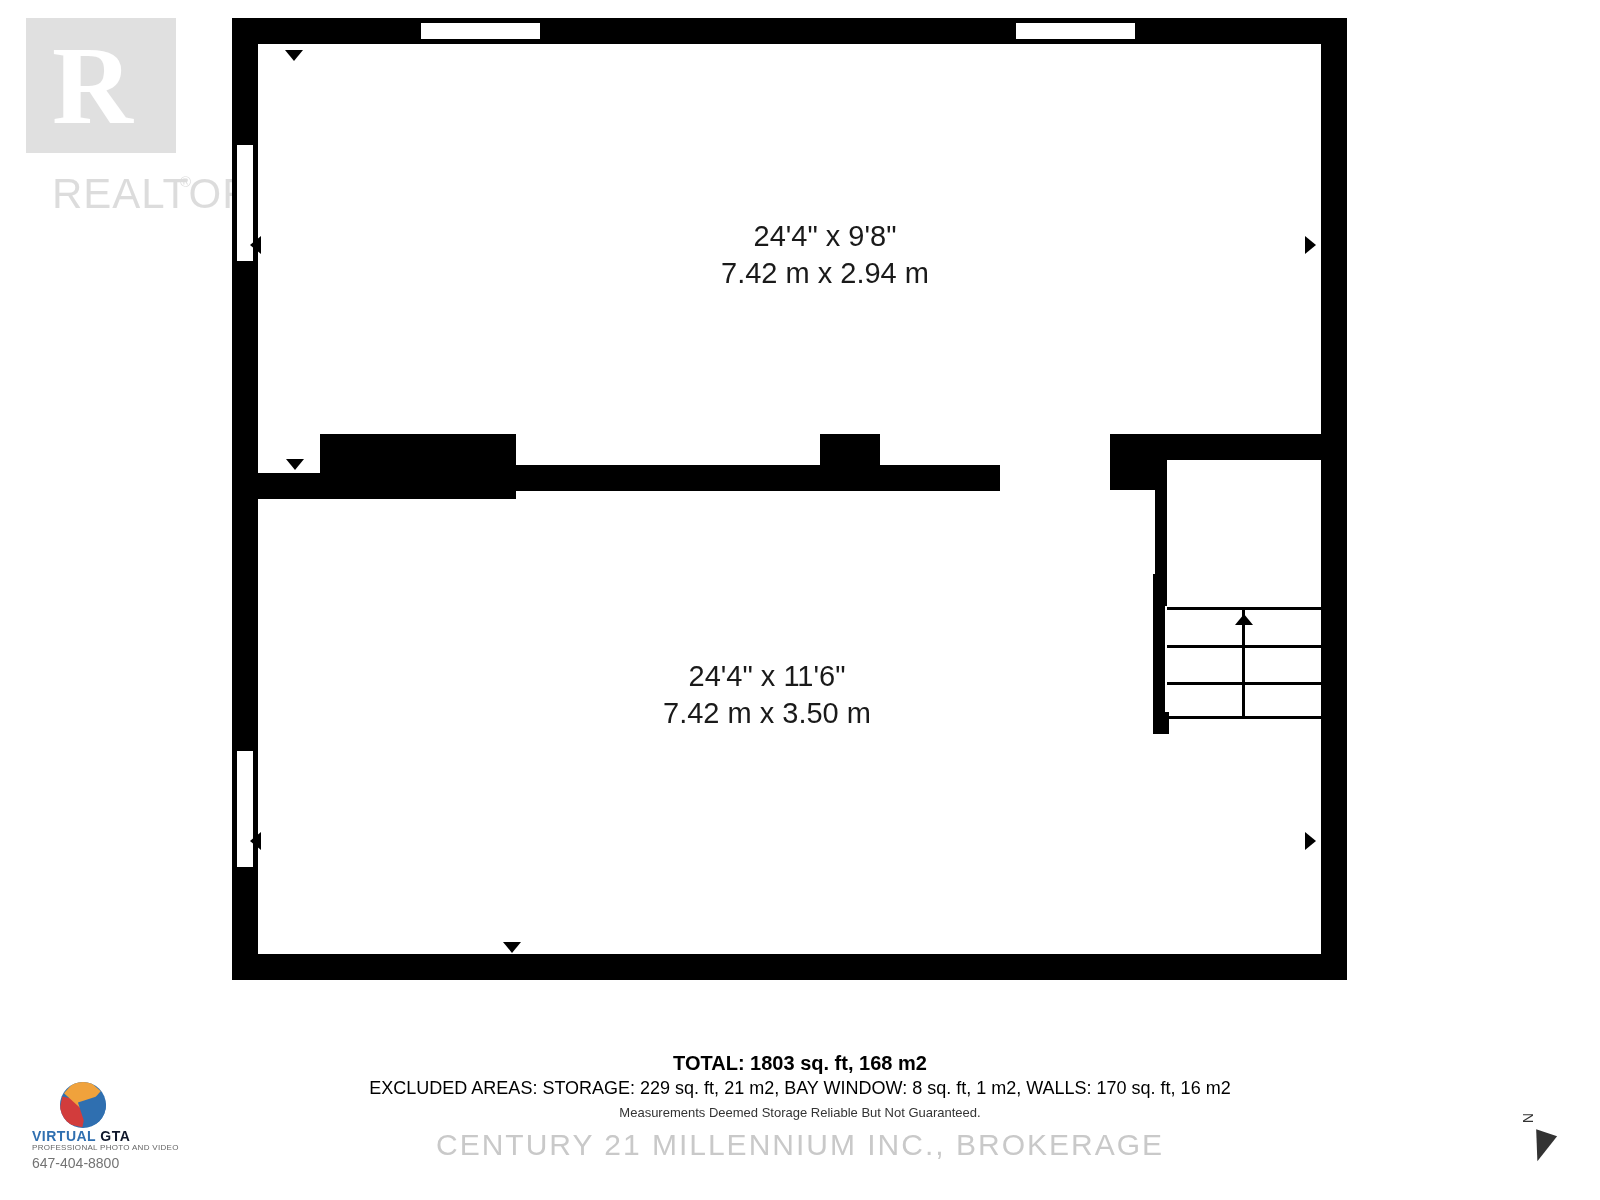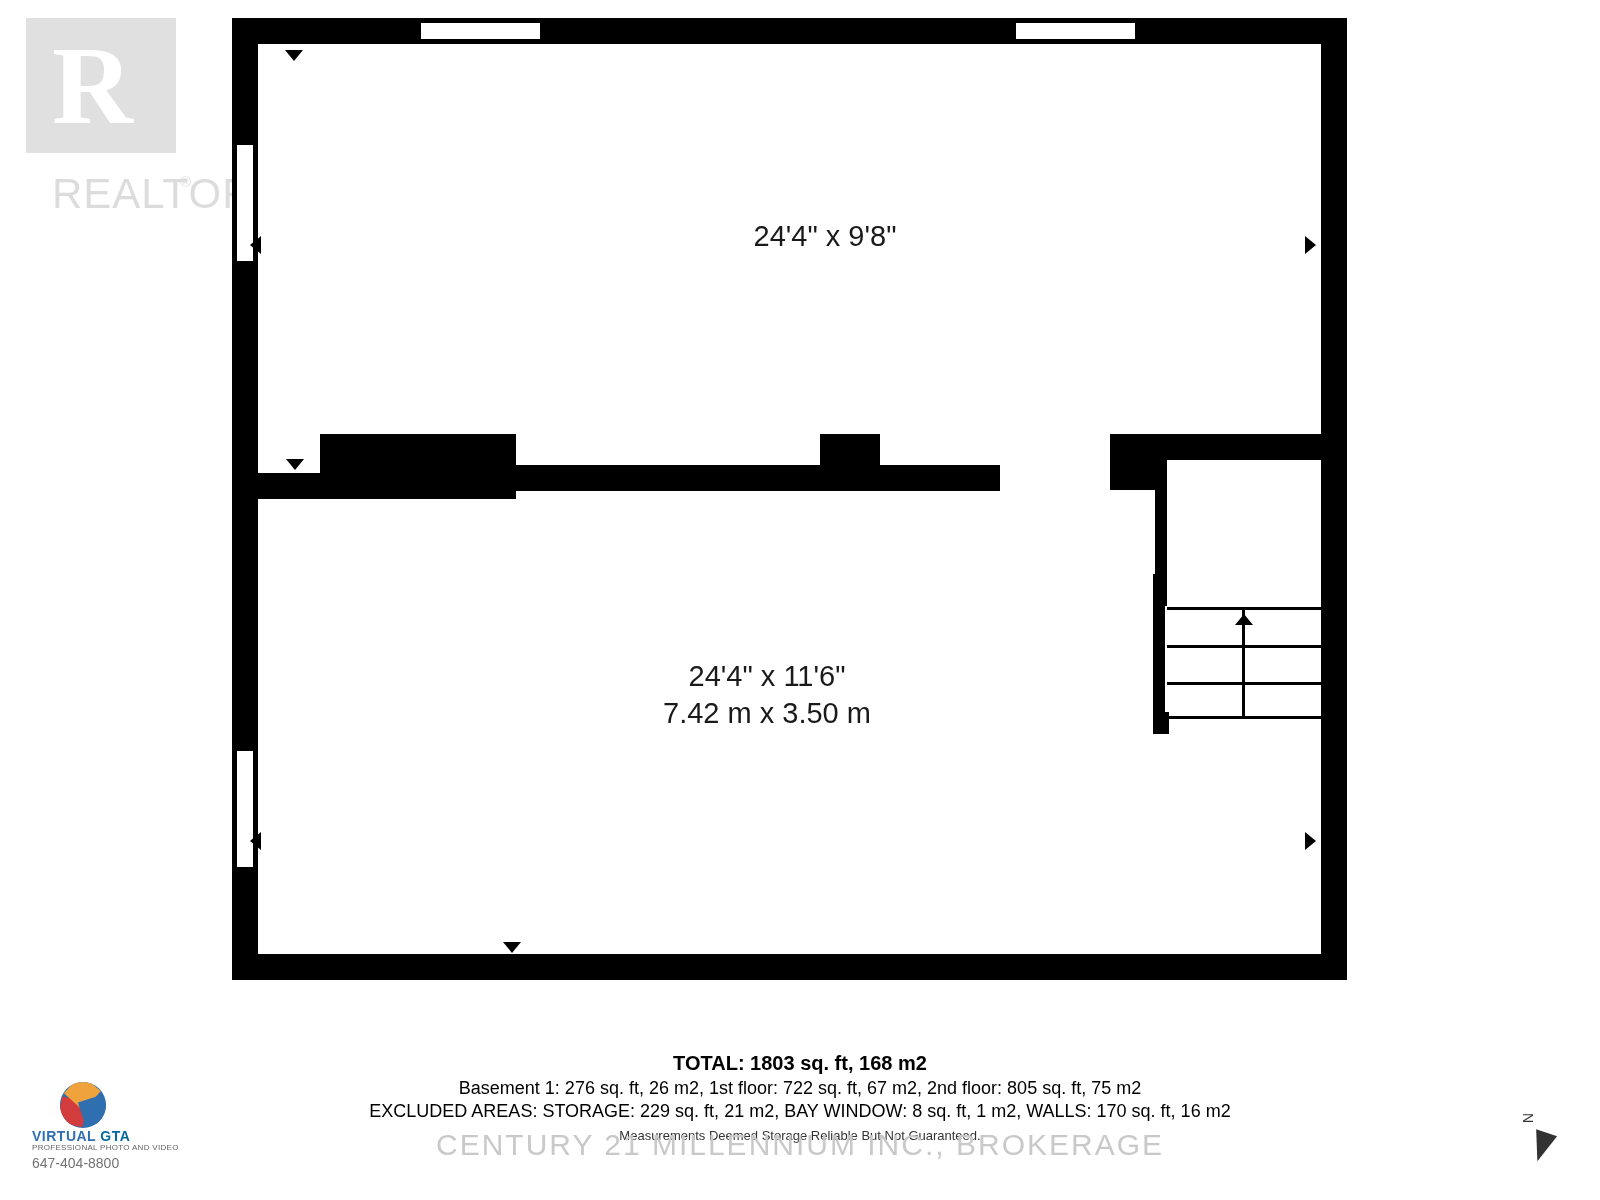--- a/index.html
+++ b/index.html
@@ -184,21 +184,21 @@
   #photo-logo .aperture .b3 { transform: rotate(252deg) translate(-22px,-4px); background:#2f6fb0; }
   #photo-logo .vg-name {
     position: absolute;
     left: 2px;
     top: 46px;
     font-size: 14px;
     color: #2f6fb0;
     font-weight: bold;
     letter-spacing: .5px;
   }
-  #photo-logo .vg-name .gta { color: #0369a1; }
+  #photo-logo .vg-name .gta { color: #0f172a; }
   #photo-logo .vg-sub {
     position: absolute;
     left: 2px;
     top: 61px;
     font-size: 8px;
     color: #666;
     letter-spacing: .3px;
   }
   #photo-logo .vg-phone {
     position: absolute;
@@ -290,32 +290,32 @@
   <div class="arrow down" style="left:285px; top:50px;"></div>
   <div class="arrow left" style="left:250px; top:236px;"></div>
   <div class="arrow right" style="left:1305px; top:236px;"></div>
   <div class="arrow down" style="left:286px; top:459px;"></div>
   <div class="arrow left" style="left:250px; top:832px;"></div>
   <div class="arrow right" style="left:1305px; top:832px;"></div>
   <div class="arrow down" style="left:503px; top:942px;"></div>
 
   <div class="room-label" style="left:620px; top:218px; width:410px;">
     <div class="dim-imp">24'4" x 9'8"</div>
+    <div class="dim-met">7.42 m x 2.94 m</div>
   </div>
 
   <div class="room-label" style="left:562px; top:658px; width:410px;">
     <div class="dim-imp">24'4" x 11'6"</div>
     <div class="dim-met">7.42 m x 3.50 m</div>
   </div>
 
 </div>
 
 <div id="footer">
   <div class="total">TOTAL: 1803 sq. ft, 168 m2</div>
-  <div class="line">Basement 1: 276 sq. ft, 26 m2, 1st floor: 722 sq. ft, 67 m2, 2nd floor: 805 sq. ft, 75 m2</div>
   <div class="line">EXCLUDED AREAS: STORAGE: 229 sq. ft, 21 m2, BAY WINDOW: 8 sq. ft, 1 m2, WALLS: 170 sq. ft, 16 m2</div>
   <div class="disclaimer">Measurements Deemed Storage Reliable But Not Guaranteed.</div>
 </div>
 
 <div id="brokerage-watermark">CENTURY 21 MILLENNIUM INC., BROKERAGE</div>
 
 <div id="photo-logo">
   <div class="aperture">
     <div class="blade b1"></div>
     <div class="blade b2"></div>

